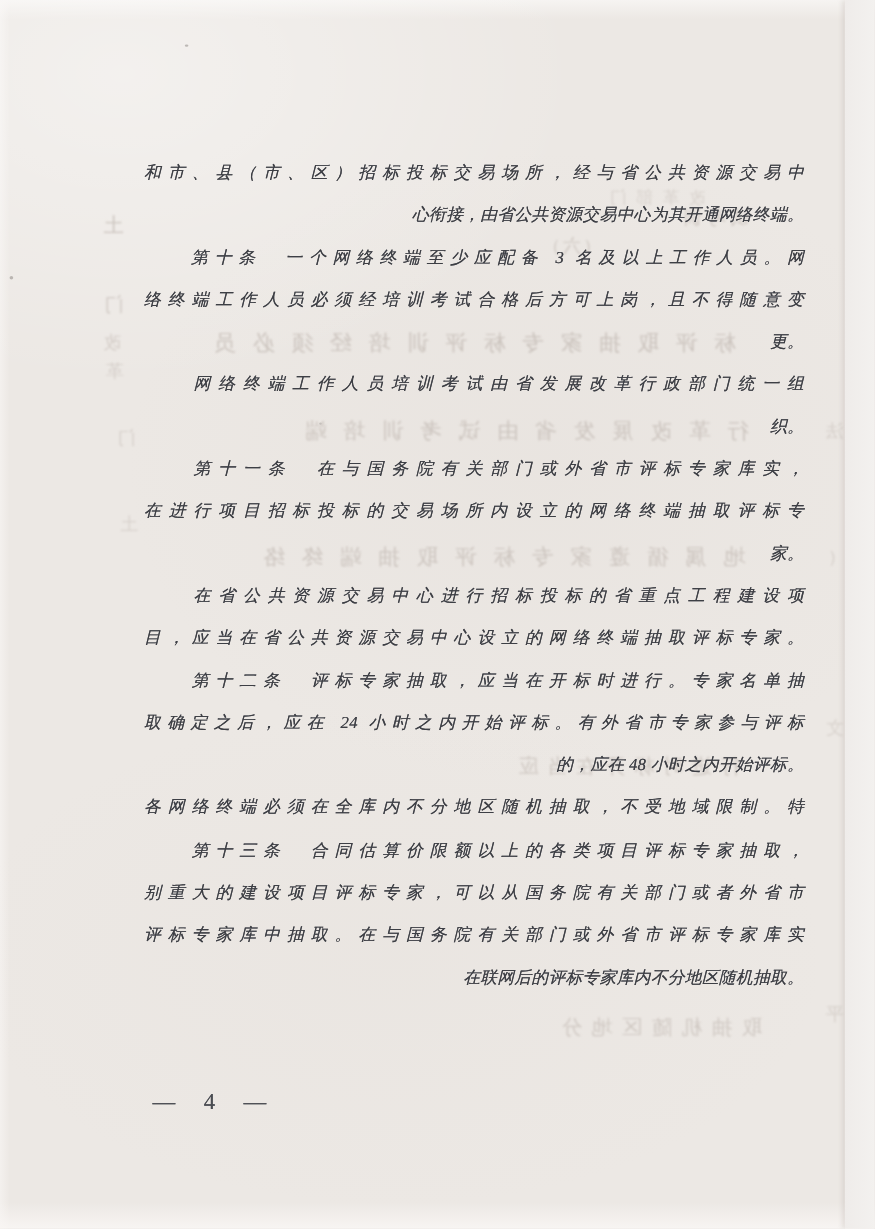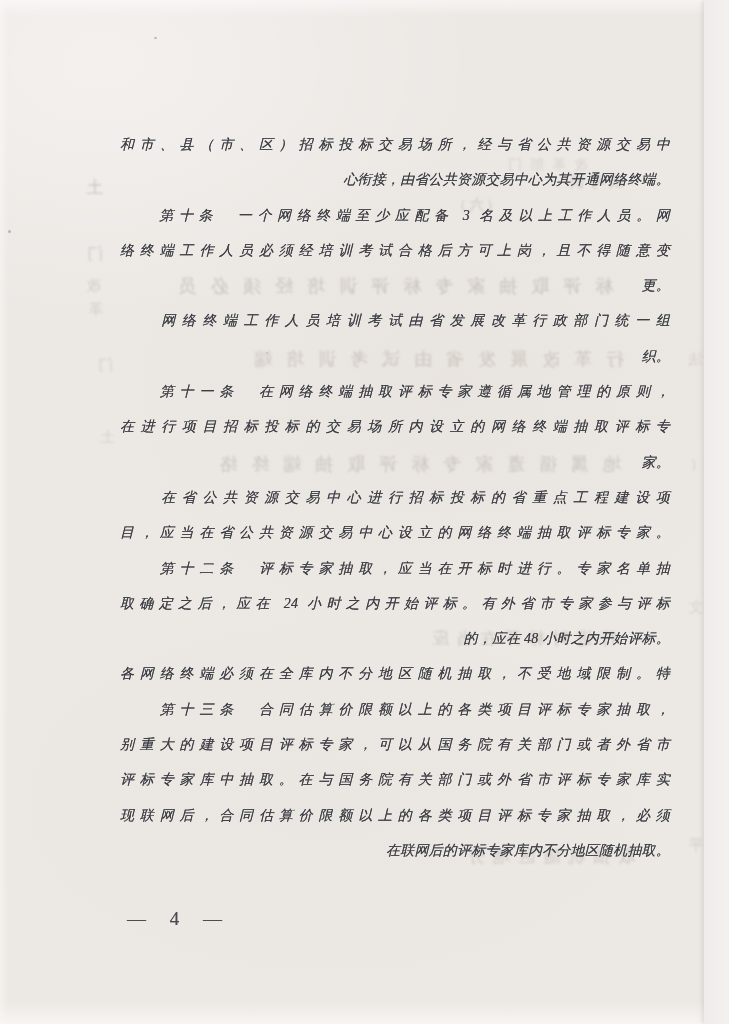--- a/index.html
+++ b/index.html
@@ -93,33 +93,32 @@
     </div>
 
   <div class="text-block">
       <div class="tline just">和市、县（市、区）招标投标交易场所，经与省公共资源交易中</div>
       <div class="tline">心衔接，由省公共资源交易中心为其开通网络终端。</div>
       <div class="tline just">　　第十条　一个网络终端至少应配备 3 名及以上工作人员。网</div>
       <div class="tline just">络终端工作人员必须经培训考试合格后方可上岗，且不得随意变</div>
       <div class="tline">更。</div>
       <div class="tline just">　　网络终端工作人员培训考试由省发展改革行政部门统一组</div>
       <div class="tline">织。</div>
-      <div class="tline just">　　第十一条　在网络终端抽取评标专家遵循属地管理的原则，</div>
+      <div class="tline just">　　第十一条　在与国务院有关部门或外省市评标专家库实，</div>
       <div class="tline just">在进行项目招标投标的交易场所内设立的网络终端抽取评标专</div>
       <div class="tline">家。</div>
       <div class="tline just">　　在省公共资源交易中心进行招标投标的省重点工程建设项</div>
       <div class="tline just">目，应当在省公共资源交易中心设立的网络终端抽取评标专家。</div>
       <div class="tline just">　　第十二条　评标专家抽取，应当在开标时进行。专家名单抽</div>
       <div class="tline just">取确定之后，应在 24 小时之内开始评标。有外省市专家参与评标</div>
       <div class="tline">的，应在 48 小时之内开始评标。</div>
       <div class="tline just">各网络终端必须在全库内不分地区随机抽取，不受地域限制。特</div>
       <div class="tline just">　　第十三条　合同估算价限额以上的各类项目评标专家抽取，</div>
       <div class="tline just">别重大的建设项目评标专家，可以从国务院有关部门或者外省市</div>
       <div class="tline just">评标专家库中抽取。在与国务院有关部门或外省市评标专家库实</div>
-      <div class="tline just">现联网后，合同估算价限额以上的各类项目评标专家抽取，必须</div>
       <div class="tline">在联网后的评标专家库内不分地区随机抽取。</div>
     </div>
 
   <div class="page-number">— 4 —</div>
 
   <div class="edge-strip"></div>
 
   <div class="speck s1"></div>
   <div class="speck s2"></div>
   <div class="speck s3"></div>

